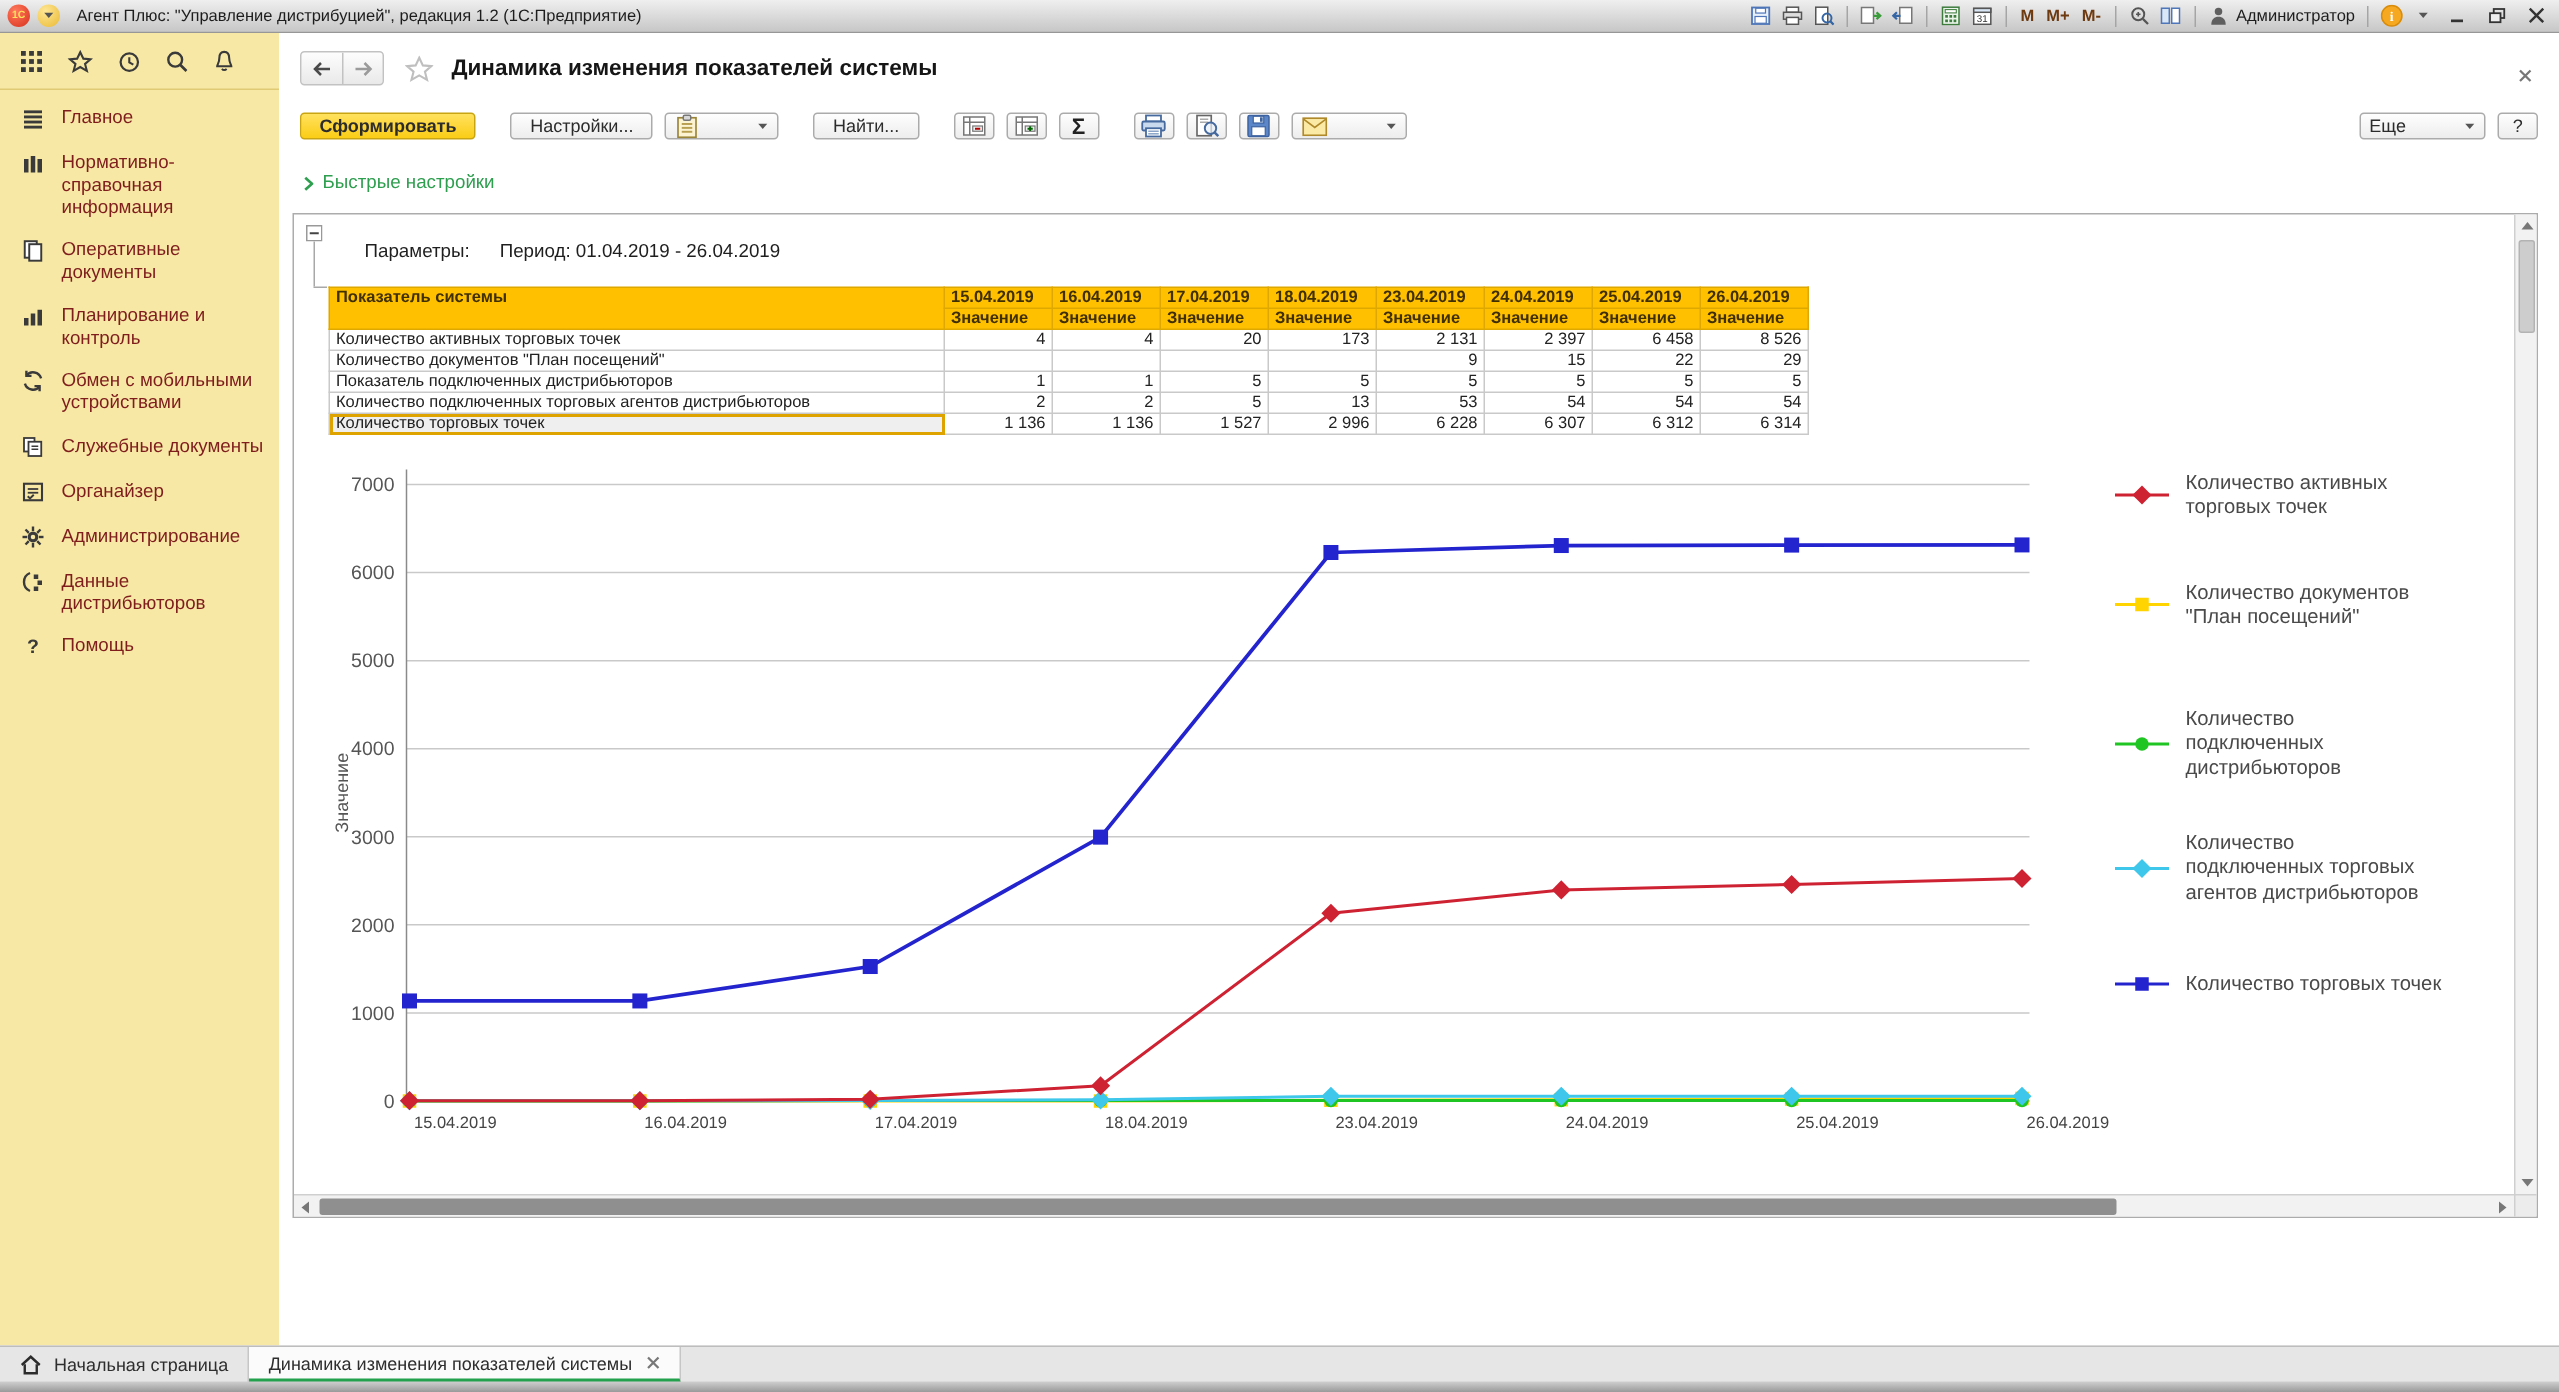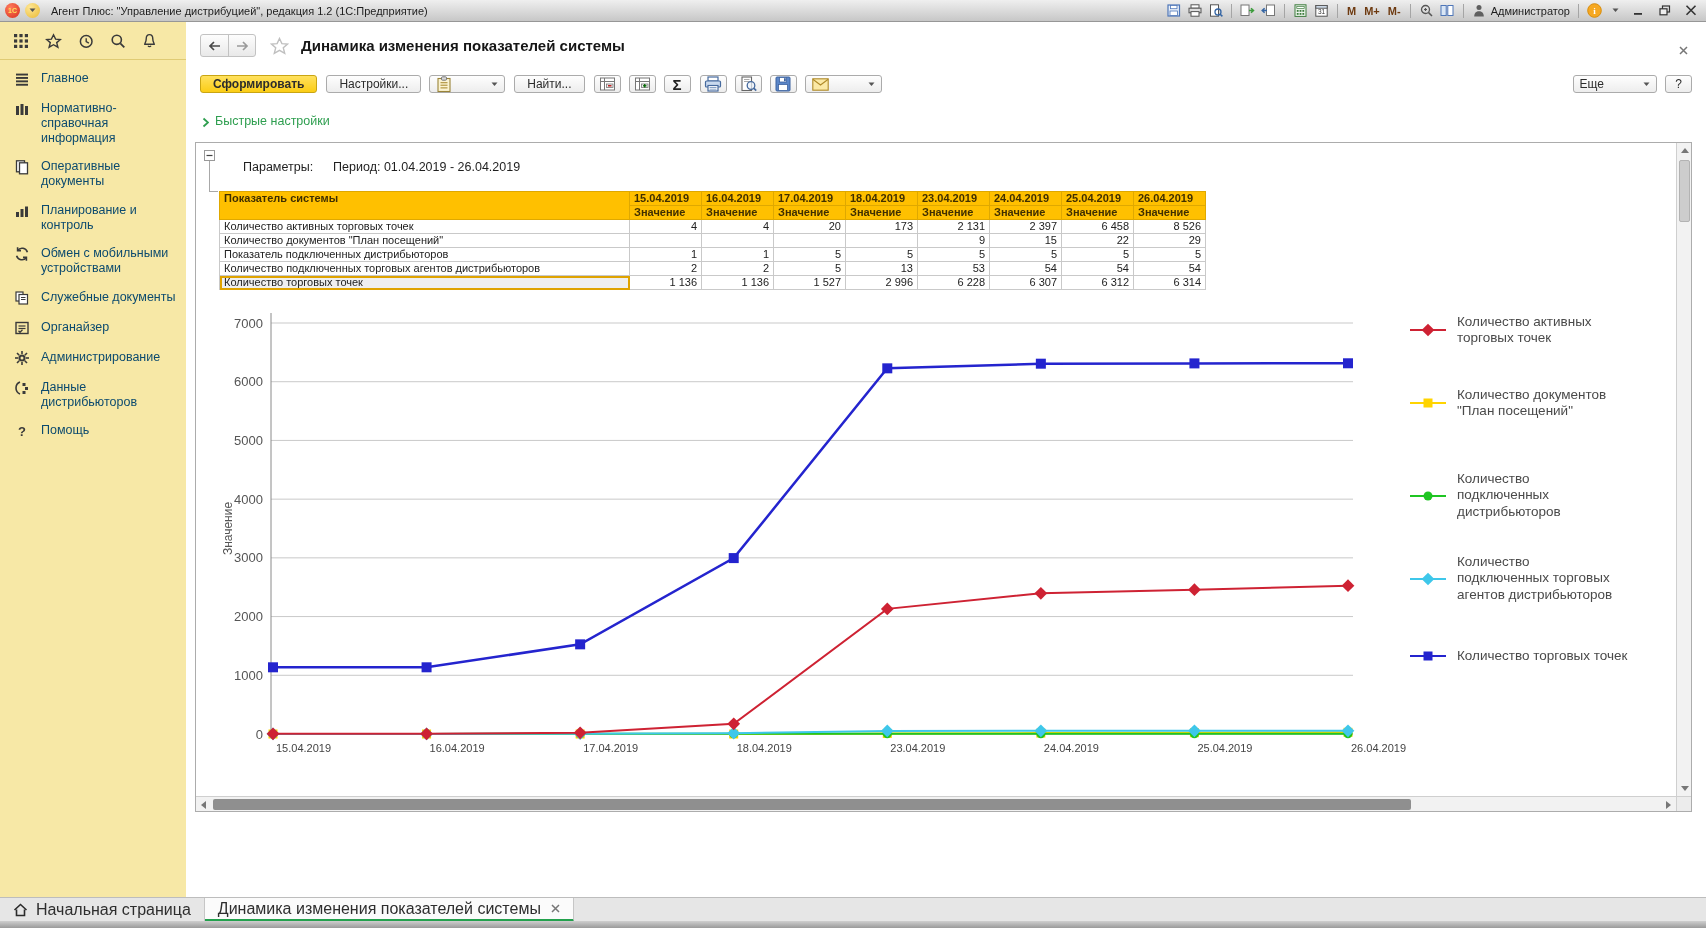--- a/index.html
+++ b/index.html
@@ -29,40 +29,40 @@
   .tb-sep { width:1px; height:14px; background:#A5A5A5; margin:0 2px; }
   .tb-user { display:flex; align-items:center; gap:4px; color:#1d1d1d; }
   .win-btn { width:20px; height:16px; display:flex; align-items:center; justify-content:center; }
 
   
   .sidebar { position:absolute; top:22px; left:0; width:186px; bottom:31px; background:#F7E8A6; overflow:hidden; }
   .sidebar-top { height:38px; display:flex; align-items:center; gap:16px; padding:0 13px; border-bottom:1px solid #E0CB74; }
   .side-top-icon { display:flex; }
   .sidebar-menu { padding-top:4px; }
   .side-item { display:flex; gap:11px; padding:7px 6px 7px 14px; align-items:flex-start; cursor:pointer;
-    color:#0c4a6e; font-size:12.5px; line-height:1.18; }
+    color:#7f1d1d; font-size:12.5px; line-height:1.18; }
   .side-ic { flex:0 0 16px; margin-top:0; display:flex; }
 
   
   .content { position:absolute; left:186px; top:22px; right:0; bottom:31px; background:#fff; }
   .report-header { position:absolute; top:12px; left:14px; display:flex; align-items:center; gap:12px; }
   .nav-group { display:flex; border:1px solid #C2C2C2; border-radius:3px; overflow:hidden; background:linear-gradient(#FDFDFD,#E9E9E9); }
   .nav-btn { width:27px; height:21px; display:flex; align-items:center; justify-content:center; cursor:pointer; }
   .nav-btn + .nav-btn { border-left:1px solid #C2C2C2; }
   .fav-star { display:flex; margin-left:2px; }
   .report-title { font-size:15px; font-weight:bold; color:#161616; white-space:nowrap; }
   .content-close { position:absolute; top:24px; right:18px; cursor:pointer; }
 
   .toolbar { position:absolute; top:53px; left:14px; right:14px; display:flex; align-items:center; }
   .btn { height:18px; border:1px solid #ABABAB; border-radius:3px; background:linear-gradient(#FEFEFE,#EDEDED);
     padding:0 12px; display:inline-flex; align-items:center; gap:5px; font-size:12px; color:#2c2c2c; cursor:pointer; white-space:nowrap; }
   .btn-primary { background:linear-gradient(#FFE15E,#FBCD16); border-color:#C9A513; font-weight:bold; }
   .btn-icon { width:27px; padding:0; justify-content:center; }
   .btn-drop { padding:0 6px;gap:39px; }
-  .gap-s { margin-left:8px; } .gap-m { margin-left:9px; }
+  .gap-s { margin-left:8px; } .gap-m { margin-left:23px; }
   .sigma { font-size:15px; font-weight:bold; color:#222; }
   .toolbar-right { margin-left:auto; display:flex; gap:8px; }
 
   .quick-settings { position:absolute; top:92px; left:16px; display:flex; align-items:flex-end; gap:6px;
     color:#2E9E4F; font-size:12.5px; cursor:pointer; }
 
   
   .report-panel { position:absolute; left:9px; top:120px; right:14px; bottom:85px; border:1px solid #ACACAC; background:#fff; }
   .collapse-box { position:absolute; left:8px; top:7px; cursor:pointer; }
   .group-line { position:absolute; left:13px; top:18px; width:1px; height:30px; background:#A8A8A8; }
@@ -93,21 +93,21 @@
   .hthumb { position:absolute; top:2px; left:17px; width:1198px; height:11px; background:#8F8F8F; border-radius:2px; }
   .scroll-corner { position:absolute; right:0; bottom:0; width:15px; height:15px; background:#ECECEC; border-left:1px solid #CFCFCF; border-top:1px solid #CFCFCF; }
   .tri-u { width:0; height:0; border-left:4px solid transparent; border-right:4px solid transparent; border-bottom:5px solid #777; }
   .tri-d { width:0; height:0; border-left:4px solid transparent; border-right:4px solid transparent; border-top:5px solid #777; }
   .tri-l { width:0; height:0; border-top:4px solid transparent; border-bottom:4px solid transparent; border-right:5px solid #777; }
   .tri-r { width:0; height:0; border-top:4px solid transparent; border-bottom:4px solid transparent; border-left:5px solid #777; }
 
   
   .tabbar { position:absolute; left:0; right:0; bottom:0; height:31px; background:#E6E6E6; border-top:1px solid #BDBDBD; }
   .tabs { display:flex; height:24px; align-items:stretch; }
-  .tab { display:flex; align-items:center; gap:8px; padding:0 13px; font-size:16px; color:#2e2e2e;
+  .tab { display:flex; align-items:center; gap:8px; padding:0 13px; font-size:12px; color:#2e2e2e;
     border-right:1px solid #C6C6C6; cursor:pointer; background:#E6E6E6; }
   .tab.active { background:#FBFBFB; border-bottom:3px solid #23A14D; }
   .tab-close { display:flex; margin-left:2px; }
   .tabbar-strip { position:absolute; left:0; right:0; bottom:0; height:7px; background:linear-gradient(#CFCFCF,#9A9A9A); }
 </style>
 </head>
 <body>
 
 <div class="titlebar">
   <span class="logo-1c">1С</span>

